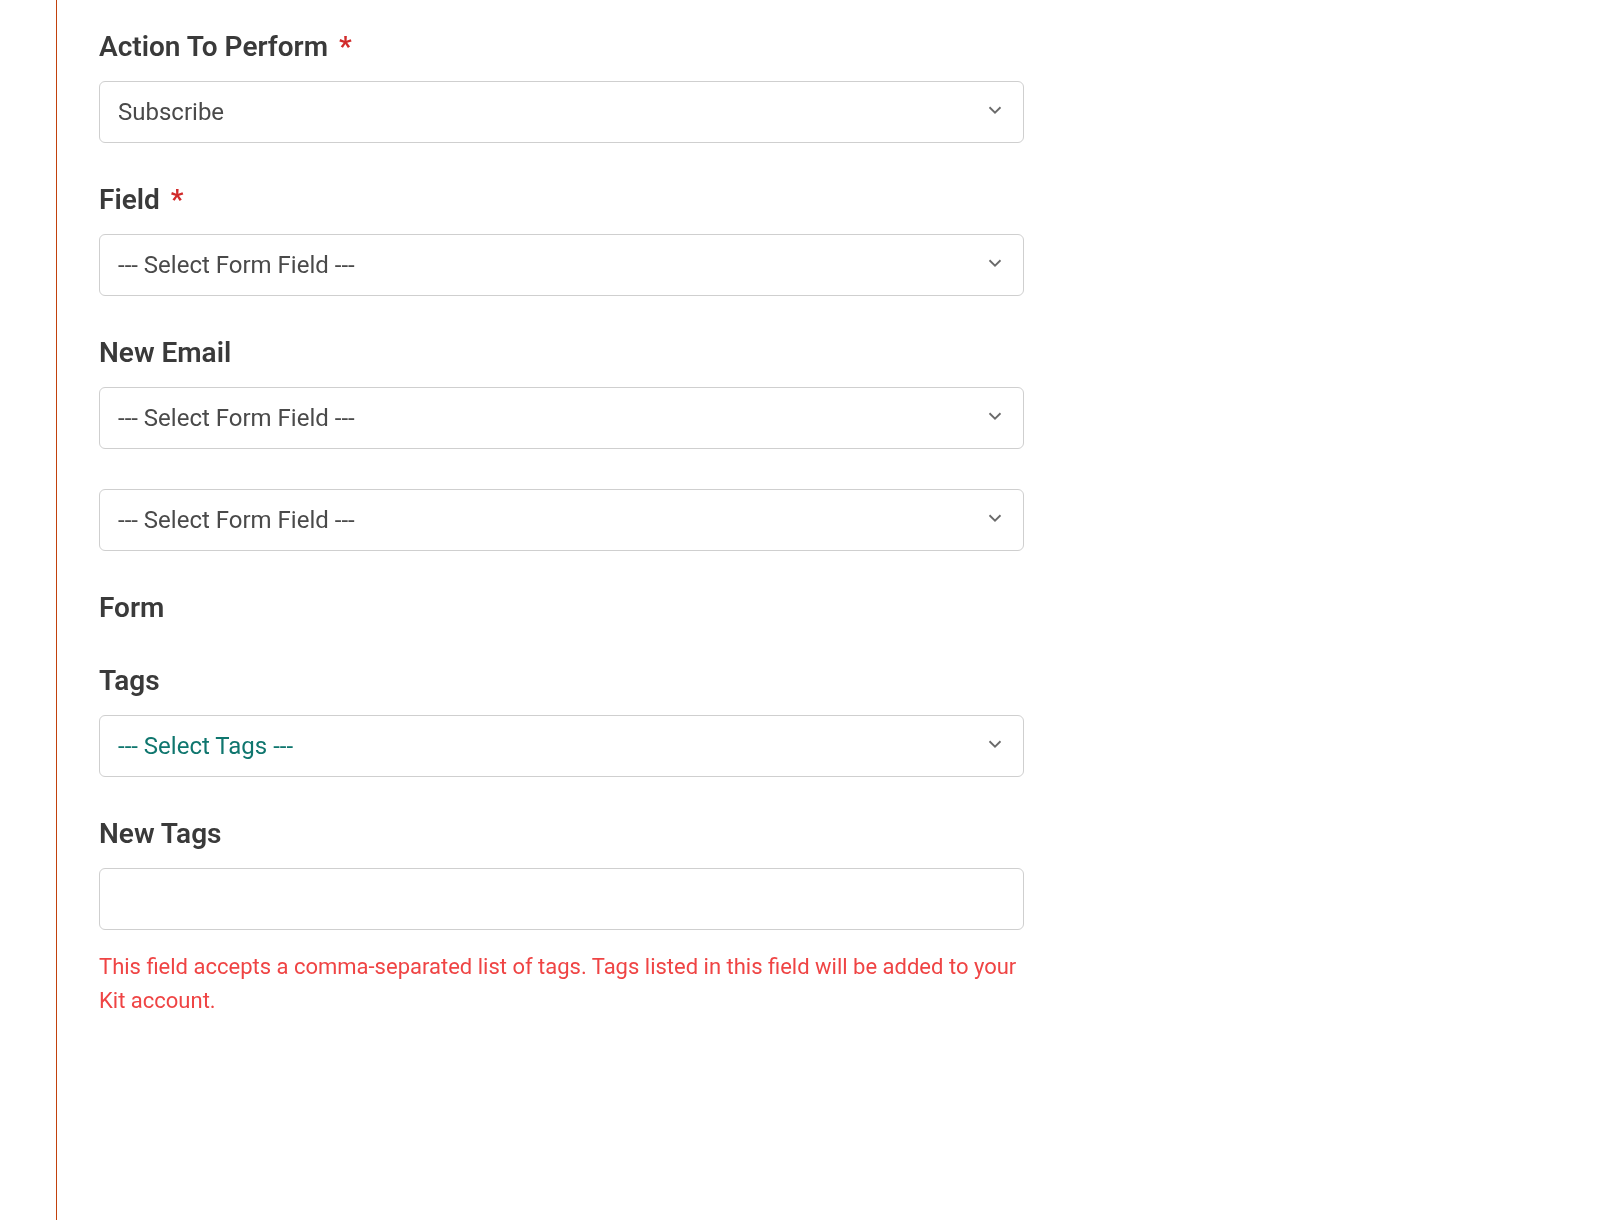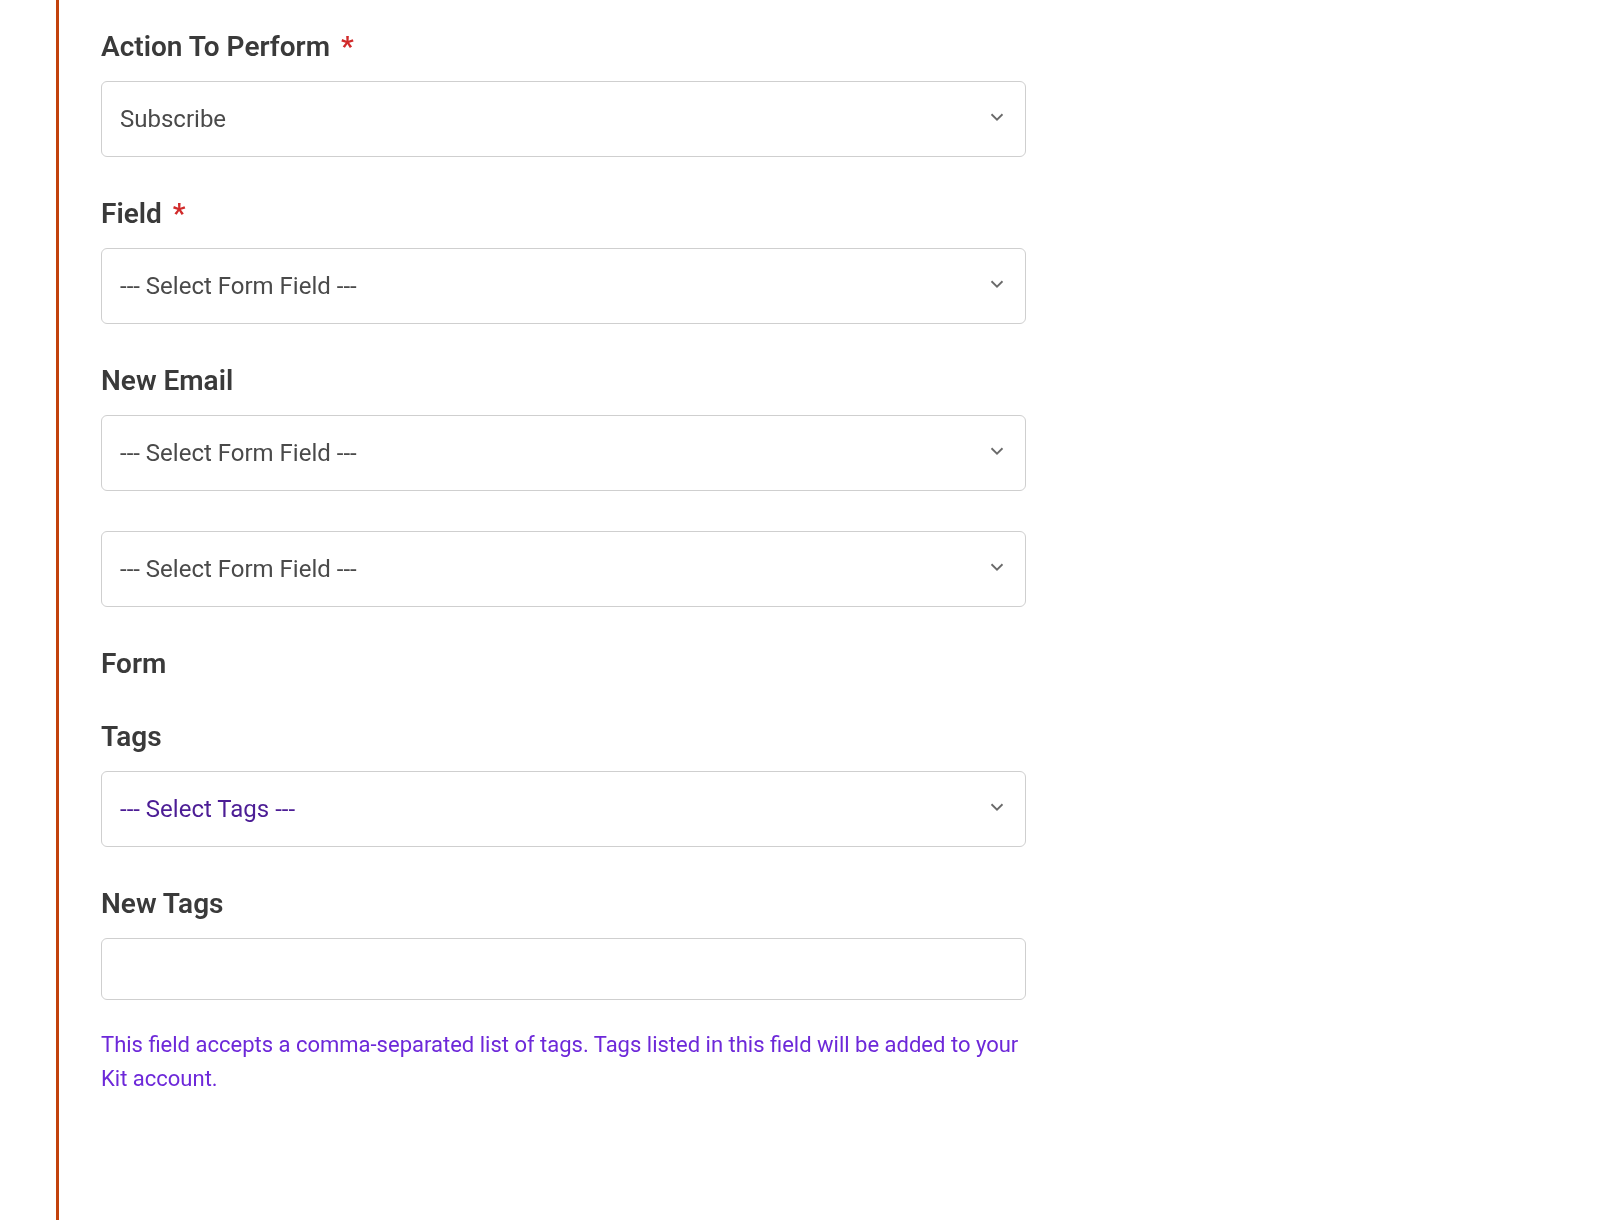--- a/index.html
+++ b/index.html
@@ -9,21 +9,21 @@
     }
     body {
       font-family: -apple-system, BlinkMacSystemFont, "Segoe UI", Roboto, Helvetica, Arial, sans-serif;
       background: #ffffff;
       color: #3a3a3a;
       width: 1600px;
       height: 1220px;
       overflow: hidden;
     }
     .container {
-      border-left: 3px solid #c2410c;
+      border-left: 1px solid #c2410c;
       margin-left: 56px;
       padding-left: 42px;
       padding-top: 30px;
       padding-bottom: 60px;
       height: 100%;
     }
     .form-section {
       width: 925px;
     }
     .field-group {
@@ -40,35 +40,35 @@
       color: #d12b2b;
       font-weight: 700;
       margin-left: 4px;
     }
     .select-wrap {
       position: relative;
       width: 100%;
     }
     .select-control {
       width: 100%;
-      height: 76px;
+      height: 62px;
       border: 1px solid #cfcfcf;
       border-radius: 6px;
       background: #ffffff;
       font-size: 24px;
       color: #4a4a4a;
       padding: 0 50px 0 18px;
       display: flex;
       align-items: center;
       cursor: pointer;
       appearance: none;
       -webkit-appearance: none;
     }
     .select-control.placeholder {
-      color: #4c1d95;
+      color: #0f766e;
     }
     .chevron {
       position: absolute;
       right: 18px;
       top: 50%;
       transform: translateY(-50%);
       pointer-events: none;
     }
     .chevron svg {
       width: 22px;
@@ -82,22 +82,22 @@
       height: 62px;
       border: 1px solid #cfcfcf;
       border-radius: 6px;
       background: #ffffff;
       font-size: 24px;
       color: #4a4a4a;
       padding: 0 18px;
     }
     .help-text {
       font-size: 22px;
-      color: #6d28d9;
-      margin-top: 28px;
+      color: #ef4444;
+      margin-top: 20px;
       line-height: 1.55;
     }
   </style>
 </head>
 <body>
 
 <div class="container">
   <div class="form-section">
 
     <div class="field-group">

